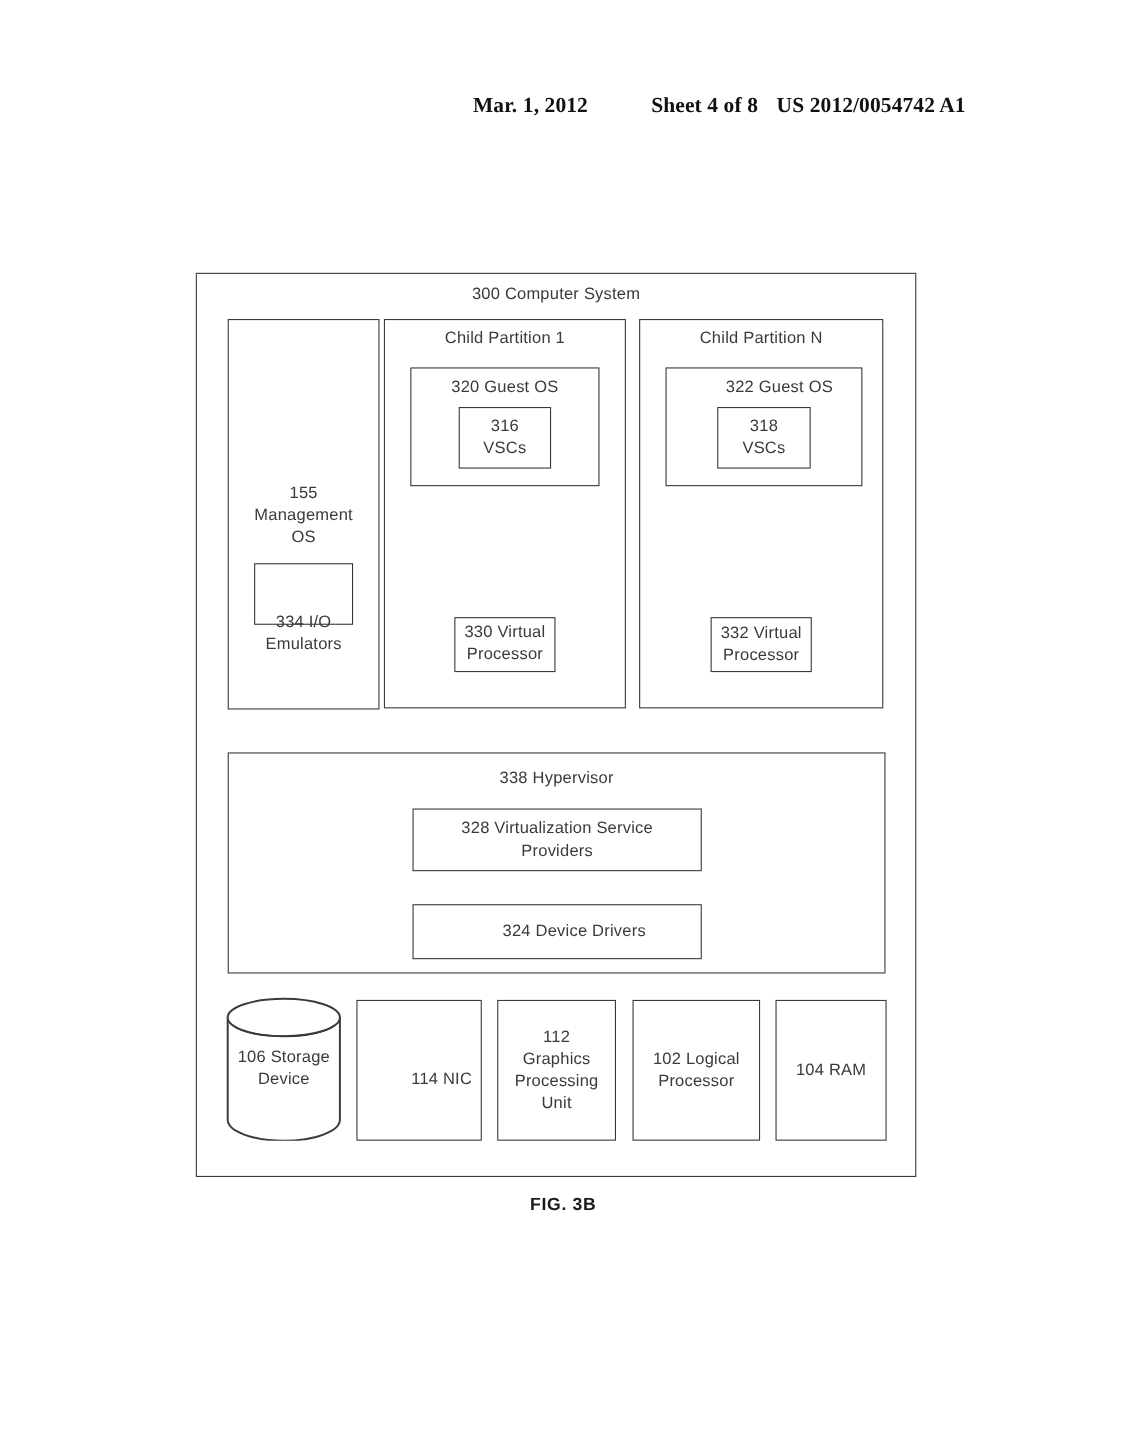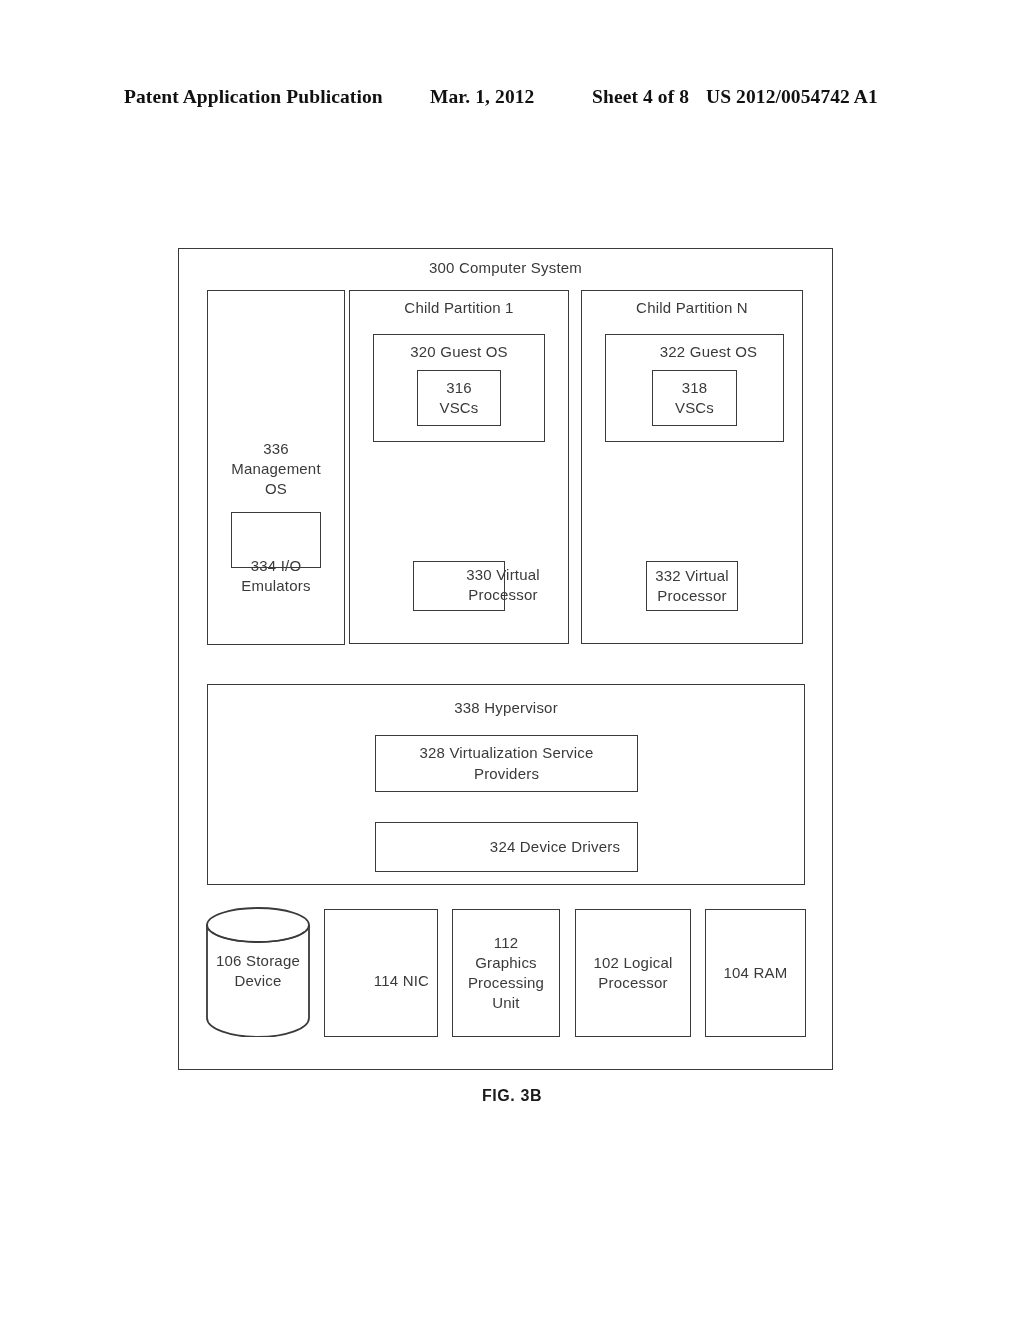--- a/index.html
+++ b/index.html
@@ -142,21 +142,20 @@
     left: 413px;
     top: 561px;
     width: 92px;
     height: 50px;
   }
   #virtual-processor-330-label {
     left: 413px;
     top: 561px;
     width: 92px;
     height: 48px;
-    margin-left: 44px;
   }
 
   
   #child-partition-n {
     left: 581px;
     top: 290px;
     width: 222px;
     height: 354px;
   }
   #child-partition-n-title {
@@ -231,21 +230,20 @@
     left: 375px;
     top: 822px;
     width: 263px;
     height: 50px;
   }
   #device-drivers-324-label {
     left: 375px;
     top: 822px;
     width: 294px;
     height: 50px;
-    margin-left: 33px;
   }
 
   
   #storage-device {
     position: absolute;
     left: 205px;
     top: 906px;
     width: 106px;
     height: 131px;
   }
@@ -321,31 +319,30 @@
     font-weight: bold;
     font-size: 16px;
     letter-spacing: 0.6px;
     color: #1a1a1a;
   }
 </style>
 </head>
 <body>
 
 <div class="page-header">
-  <span class="hdr-pub">Patent Application Publication</span>
   <span class="hdr-date">Mar. 1, 2012</span>
   <span class="hdr-sheet">Sheet 4 of 8</span>
   <span class="hdr-pat">US 2012/0054742 A1</span>
 </div>
 
 <div class="bx" id="computer-system"></div>
 <div class="lbl center-all" id="computer-system-title">300 Computer System</div>
 
 <div class="bx" id="management-os"></div>
-<div class="lbl center-all" id="management-os-title">336
+<div class="lbl center-all" id="management-os-title">155
 Management
 OS</div>
 <div class="bx" id="io-emulators"></div>
 <div class="lbl center-all" id="io-emulators-label">334 I/O
 Emulators</div>
 
 <div class="bx" id="child-partition-1"></div>
 <div class="lbl center-all" id="child-partition-1-title">Child Partition 1</div>
 <div class="bx" id="guest-os-320"></div>
 <div class="lbl center-all" id="guest-os-320-title">320 Guest OS</div>

